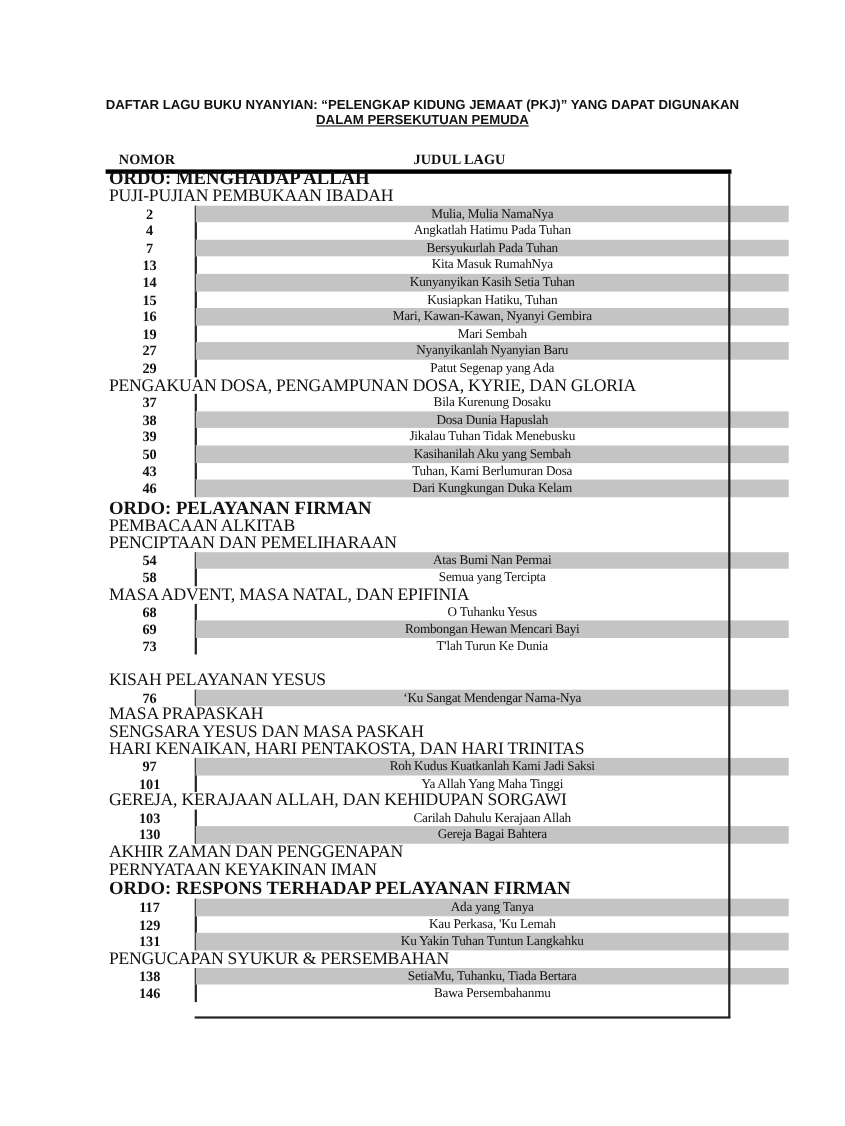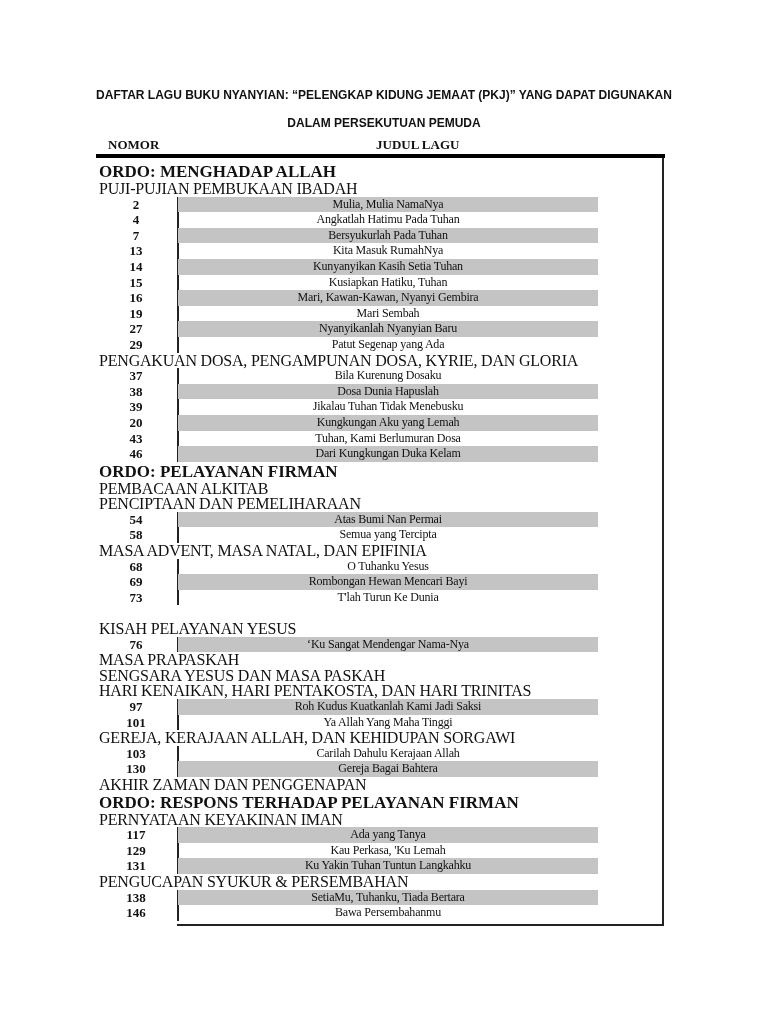--- a/index.html
+++ b/index.html
@@ -2,31 +2,31 @@
 <html><head>
 <meta charset="utf-8">
 <style>
   html, body { margin: 0; padding: 0; background: #ffffff; }
   body { width: 768px; height: 1024px; position: relative; overflow: hidden;
          font-family: "DejaVu Serif", "Liberation Serif", serif; color: #111; }
   .title { position: absolute; left: 0; width: 768px; text-align: center;
            font-family: "Liberation Sans", "DejaVu Sans", sans-serif; font-weight: bold;
            font-size: 12px; letter-spacing: 0; }
   .title.l1 { top: 88px; }
-  .title.l2 { top: 116px; }
+  .title.l2 { top: 102px; text-decoration: underline; }
   .colhead { position: absolute; top: 137px; font-family: "Liberation Serif", serif;
              font-weight: bold; font-size: 13px; }
   .colhead.nomor { left: 108px; }
   .colhead.judul { left: 376px; }
   .rule { position: absolute; left: 96px; top: 154px; width: 569px; height: 4px; background: #000; }
-  .table { position: absolute; left: 96px; top: 162px; width: 567px; }
+  .table { position: absolute; left: 96px; top: 152px; width: 567px; }
   .row { position: relative; height: 15.6px; line-height: 15.6px; white-space: nowrap; }
   .row .num { position: absolute; left: 0; width: 80px; text-align: center;
               font-family: "Liberation Serif", serif; font-weight: bold; font-size: 13px; }
-  .row .song { position: absolute; left: 82px; width: 420px; text-align: center;
+  .row .song { position: absolute; left: 82px; width: 539px; text-align: center;
                font-family: "Liberation Serif", serif; font-size: 12px; letter-spacing: -0.2px; }
   .row.shade .song { background: #c4c4c4; }
   .row.song-row::before { content: ""; position: absolute; left: 81px; top: 0; bottom: 0;
                            width: 1.5px; background: #222; }
   .row .sect { position: absolute; left: 3px; font-family: "Liberation Serif", serif;
                font-size: 16px; letter-spacing: -0.2px; }
   .row .sect.bold { font-weight: normal; }
   .row.ordo { height: 19px; line-height: 19px; }
   .row.ordo .sect { font-weight: bold; font-size: 17px; letter-spacing: 0; }
   .row.spacer { height: 15.6px; }
@@ -99,22 +99,22 @@
     </div>
     <div class="row song-row shade">
       <span class="num">38</span>
       <span class="song">Dosa Dunia Hapuslah</span>
     </div>
     <div class="row song-row">
       <span class="num">39</span>
       <span class="song">Jikalau Tuhan Tidak Menebusku</span>
     </div>
     <div class="row song-row shade">
-      <span class="num">20</span>
-      <span class="song">Kungkungan Aku yang Lemah</span>
+      <span class="num">50</span>
+      <span class="song">Kasihanilah Aku yang Sembah</span>
     </div>
     <div class="row song-row">
       <span class="num">43</span>
       <span class="song">Tuhan, Kami Berlumuran Dosa</span>
     </div>
     <div class="row song-row shade">
       <span class="num">46</span>
       <span class="song">Dari Kungkungan Duka Kelam</span>
     </div>
     <div class="row ordo">
@@ -181,25 +181,25 @@
       <span class="num">103</span>
       <span class="song">Carilah Dahulu Kerajaan Allah</span>
     </div>
     <div class="row song-row shade">
       <span class="num">130</span>
       <span class="song">Gereja Bagai Bahtera</span>
     </div>
     <div class="row">
       <span class="sect bold">AKHIR ZAMAN DAN PENGGENAPAN</span>
     </div>
+    <div class="row">
+      <span class="sect">PERNYATAAN KEYAKINAN IMAN</span>
+    </div>
     <div class="row ordo">
       <span class="sect">ORDO: RESPONS TERHADAP PELAYANAN FIRMAN</span>
-    </div>
-    <div class="row">
-      <span class="sect">PERNYATAAN KEYAKINAN IMAN</span>
     </div>
     <div class="row song-row shade">
       <span class="num">117</span>
       <span class="song">Ada yang Tanya</span>
     </div>
     <div class="row song-row">
       <span class="num">129</span>
       <span class="song">Kau Perkasa, 'Ku Lemah</span>
     </div>
     <div class="row song-row shade">

